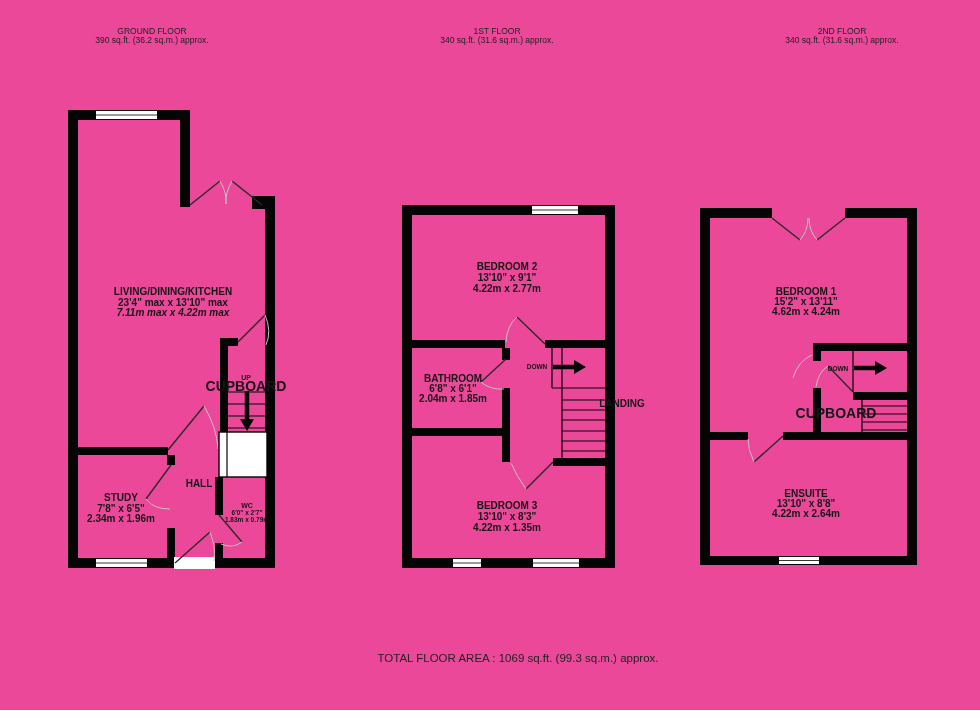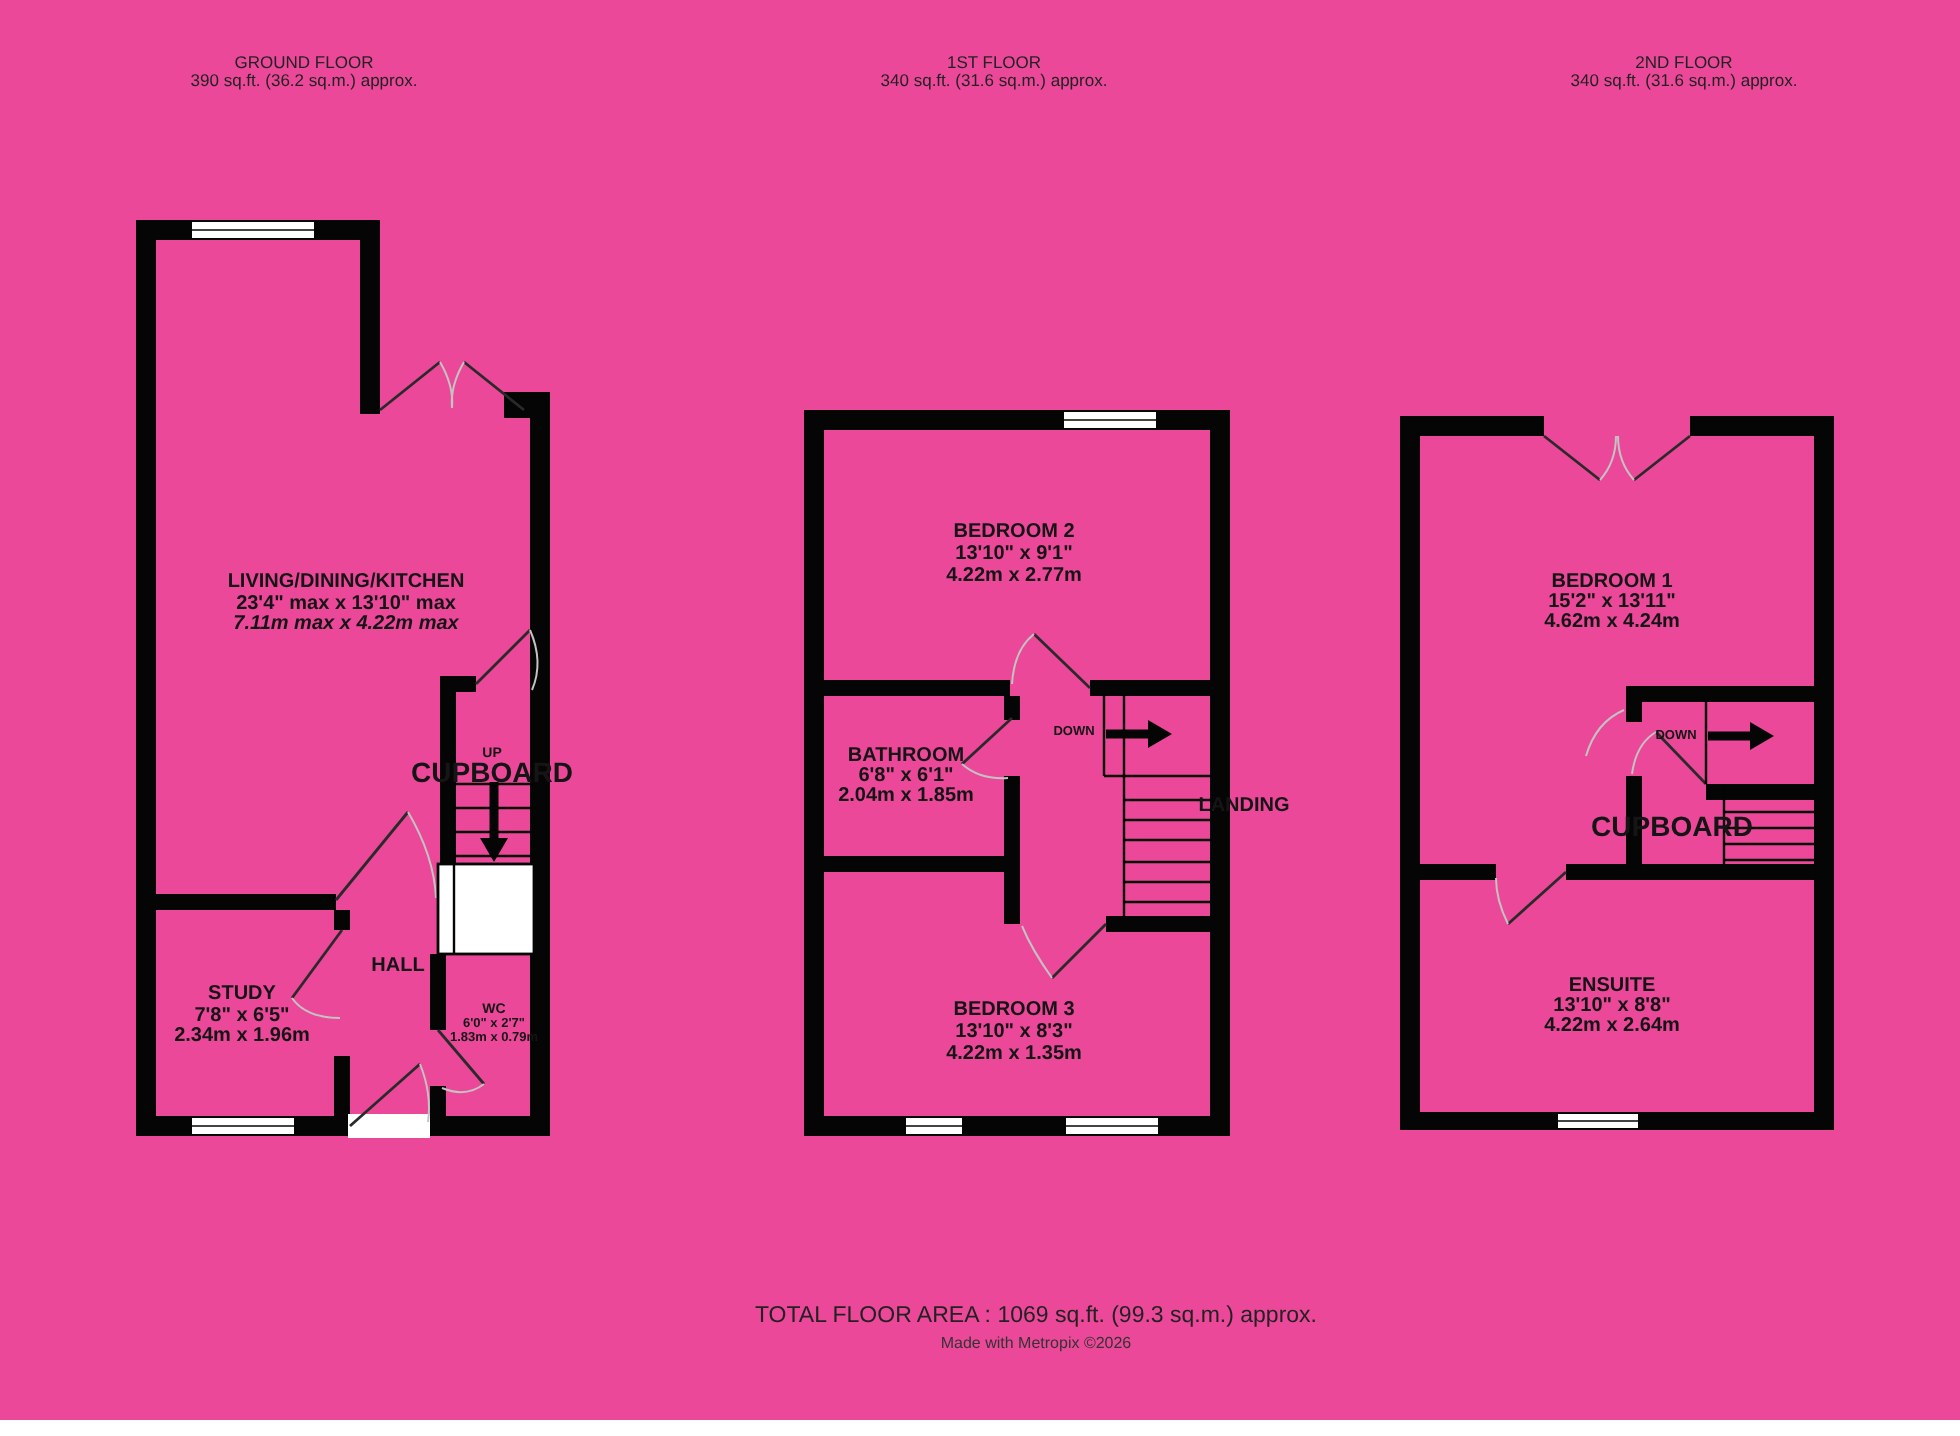--- a/index.html
+++ b/index.html
@@ -243,16 +243,15 @@
   <div class="lbl s10" style="left:806px;top:301px;">15'2"  x 13'11"</div>
   <div class="lbl s10" style="left:806px;top:311px;">4.62m  x 4.24m</div>
   <div class="lbl s65" style="left:838px;top:368px;">DOWN</div>
   <div class="lbl s9" style="left:836px;top:413px;">CUPBOARD</div>
   <div class="lbl s10" style="left:806px;top:493px;">ENSUITE</div>
   <div class="lbl s10" style="left:806px;top:503px;">13'10"  x 8'8"</div>
   <div class="lbl s10" style="left:806px;top:513px;">4.22m  x 2.64m</div>
 
   <div class="footer">
     <div class="total">TOTAL FLOOR AREA : 1069 sq.ft. (99.3 sq.m.) approx.</div>
-    <div class="small">Made with Metropix ©2026</div>
   </div>
 
 </div>
 
 </body></html>

